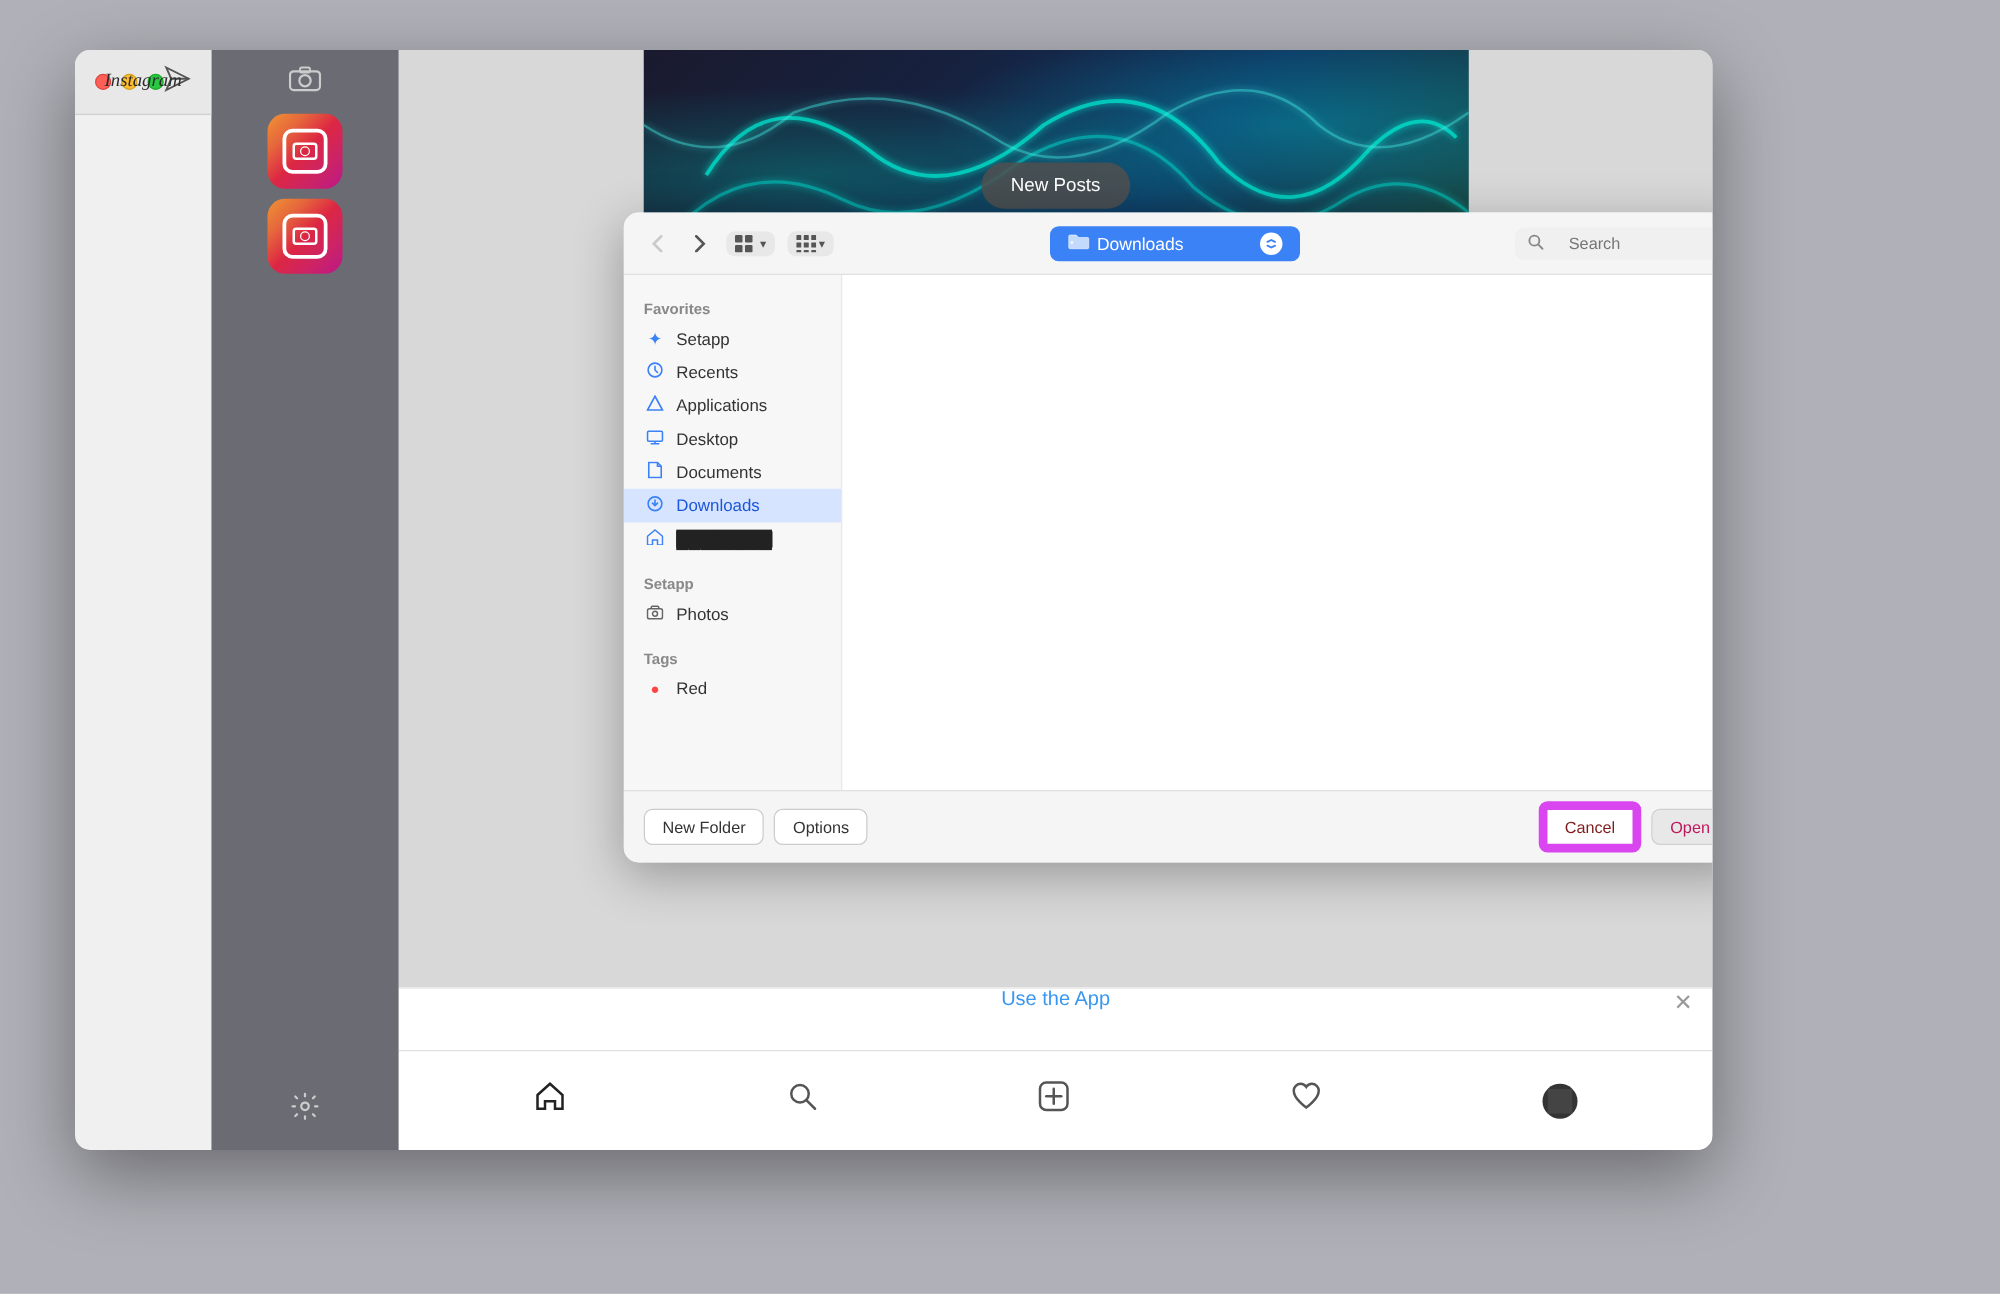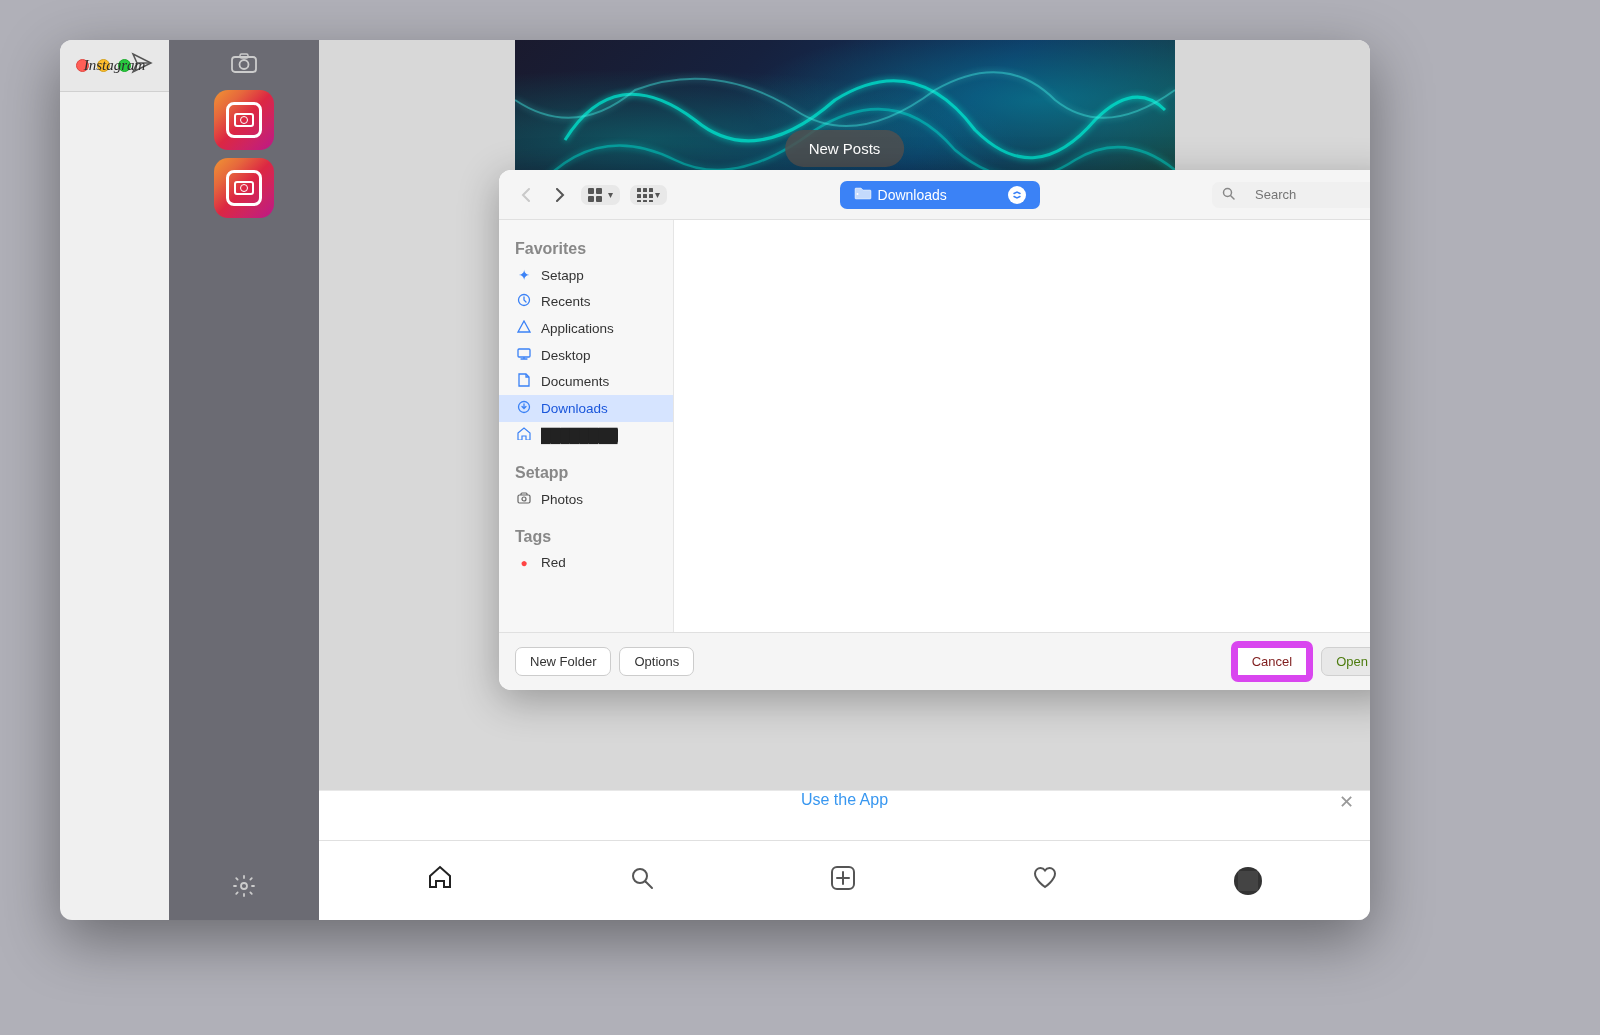--- a/index.html
+++ b/index.html
@@ -337,21 +337,21 @@
     
     .picker-sidebar {
       width: 175px;
       background: #f7f7f7;
       border-right: 1px solid #e5e5e5;
       padding: 12px 0;
       overflow-y: auto;
       flex-shrink: 0;
     }
     .sidebar-section-label {
-      font-size: 16px;
+      font-size: 12px;
       font-weight: 600;
       color: #888;
       padding: 8px 16px 4px;
       text-transform: none;
       letter-spacing: 0;
     }
     .sidebar-item {
       display: flex;
       align-items: center;
       gap: 8px;
@@ -396,21 +396,21 @@
       color: #333;
     }
     .picker-btn-cancel {
       border: 7px solid #d946ef;
       background: white;
       color: #7f1d1d;
       margin-left: auto;
     }
     .picker-btn-open {
       background: #e8e8e8;
-      color: #4d7c0f;
+      color: #be185d;
       border: 1px solid #d0d0d0;
     }
 
     
     .neon-svg {
       position: absolute;
       top: 0; left: 0;
       width: 100%; height: 100%;
     }
   </style>

